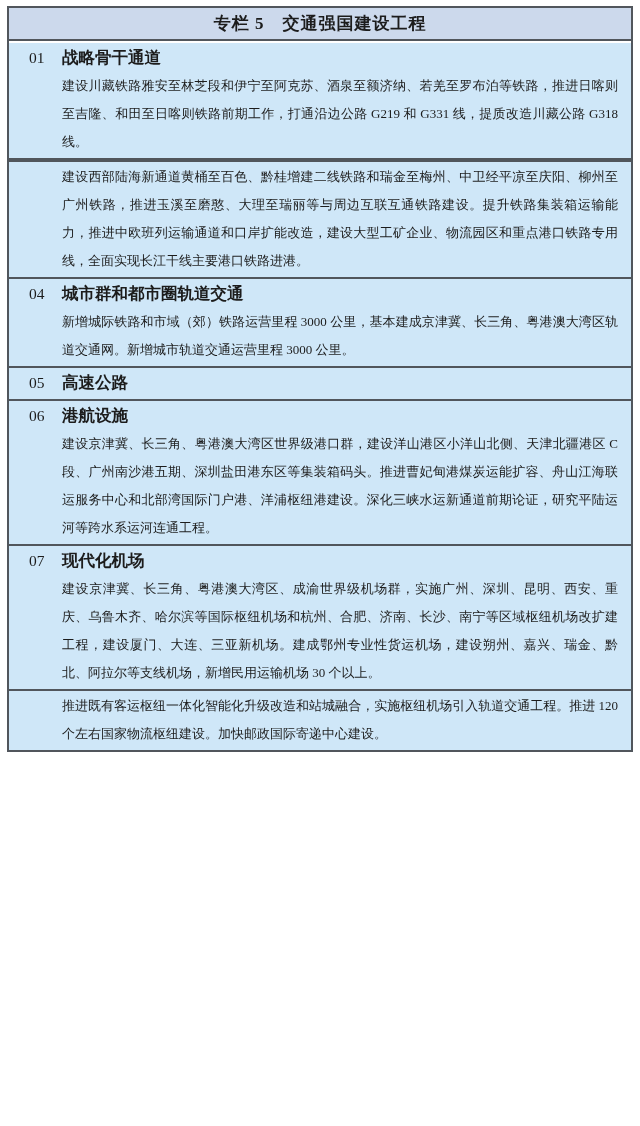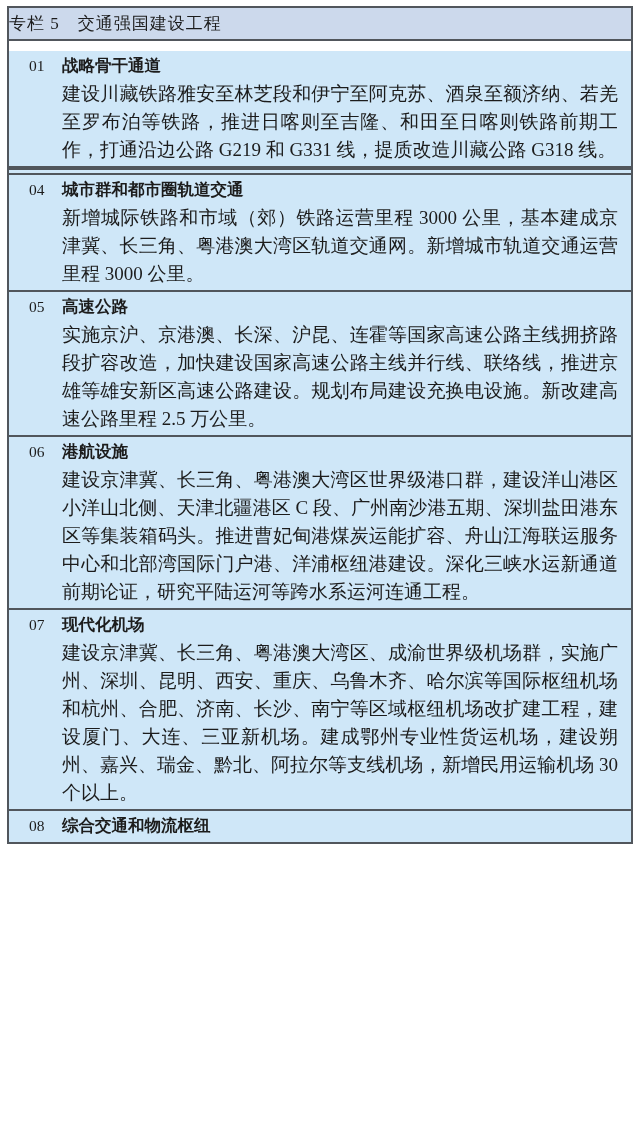--- a/index.html
+++ b/index.html
@@ -11,33 +11,33 @@
     color: #1c1c1c;
   }
   .panel {
     margin: 6px 7px 0 7px;
     border: 2px solid #51565c;
     background: #ffffff;
   }
   .panel-header {
     background: #ccd9ec;
     border-bottom: 2px solid #51565c;
-    font-weight: 400;
+    text-align: center;
+    font-weight: 700;
     font-size: 17px;
     line-height: 23px;
     padding: 4px 0;
     letter-spacing: 1px;
   }
   .white-gap {
     height: 2px;
     background: #ffffff;
   }
   .panel-body {
     background: #cfe7f8;
-    margin-top: 8px;
   }
   .section {
     padding: 1px 0 2px 0;
   }
   .sec-head {
     padding-left: 20px;
     font-size: 16.5px;
     line-height: 28px;
     white-space: nowrap;
   }
@@ -45,21 +45,21 @@
     display: inline-block;
     width: 33px;
     font-size: 15.5px;
     font-weight: 400;
   }
   .heading {
     font-weight: 700;
   }
   .sec-text {
     margin: 0 13px 0 53px;
-    font-size: 19px;
+    font-size: 13px;
     line-height: 28px;
     text-align: justify;
     text-justify: inter-ideograph;
   }
   .sep {
     height: 1px;
     background: #f2f7fb;
     border-bottom: 2px solid #51565c;
   }
 </style>
@@ -77,55 +77,53 @@
       <div class="sec-head">
         <span class="num">01</span><span class="heading">战略骨干通道</span>
       </div>
       <p class="sec-text">建设川藏铁路雅安至林芝段和伊宁至阿克苏、酒泉至额济纳、若羌至罗布泊等铁路，推进日喀则至吉隆、和田至日喀则铁路前期工作，打通沿边公路 G219 和 G331 线，提质改造川藏公路 G318 线。</p>
     </div>
     <div class="sep"></div>
 
     <div class="sep"></div>
 
     <div class="section">
+      <p class="sec-text">建设西部陆海新通道黄桶至百色、黔桂增建二线铁路和瑞金至梅州、中卫经平凉至庆阳、柳州至广州铁路，推进玉溪至磨憨、大理至瑞丽等与周边互联互通铁路建设。提升铁路集装箱运输能力，推进中欧班列运输通道和口岸扩能改造，建设大型工矿企业、物流园区和重点港口铁路专用线，全面实现长江干线主要港口铁路进港。</p>
     </div>
     <div class="sep"></div>
 
     <div class="section">
       <div class="sec-head">
         <span class="num">04</span><span class="heading">城市群和都市圈轨道交通</span>
       </div>
       <p class="sec-text">新增城际铁路和市域（郊）铁路运营里程 3000 公里，基本建成京津冀、长三角、粤港澳大湾区轨道交通网。新增城市轨道交通运营里程 3000 公里。</p>
     </div>
     <div class="sep"></div>
 
     <div class="section">
       <div class="sec-head">
         <span class="num">05</span><span class="heading">高速公路</span>
       </div>
-      <p class="sec-text">实施京沪、京港澳、长深、沪昆、连霍等国家高速公路主线拥挤路段扩容改造，加快建设国家高速公路主线并行线、联络线，推进京雄等雄安新区高速公路建设。规划布局建设充换电设施。新改建高速公路里程 2.5 万公里。</p>
     </div>
     <div class="sep"></div>
 
     <div class="section">
       <div class="sec-head">
         <span class="num">06</span><span class="heading">港航设施</span>
       </div>
       <p class="sec-text">建设京津冀、长三角、粤港澳大湾区世界级港口群，建设洋山港区小洋山北侧、天津北疆港区 C 段、广州南沙港五期、深圳盐田港东区等集装箱码头。推进曹妃甸港煤炭运能扩容、舟山江海联运服务中心和北部湾国际门户港、洋浦枢纽港建设。深化三峡水运新通道前期论证，研究平陆运河等跨水系运河连通工程。</p>
     </div>
     <div class="sep"></div>
 
     <div class="section">
       <div class="sec-head">
         <span class="num">07</span><span class="heading">现代化机场</span>
       </div>
       <p class="sec-text">建设京津冀、长三角、粤港澳大湾区、成渝世界级机场群，实施广州、深圳、昆明、西安、重庆、乌鲁木齐、哈尔滨等国际枢纽机场和杭州、合肥、济南、长沙、南宁等区域枢纽机场改扩建工程，建设厦门、大连、三亚新机场。建成鄂州专业性货运机场，建设朔州、嘉兴、瑞金、黔北、阿拉尔等支线机场，新增民用运输机场 30 个以上。</p>
     </div>
     <div class="sep"></div>
 
     <div class="section">
-      <div class="sec-head">
-        <span class="num">08</span><span class="heading">综合交通和物流枢纽</span>
-      </div>
+      <p class="sec-text">推进既有客运枢纽一体化智能化升级改造和站城融合，实施枢纽机场引入轨道交通工程。推进 120 个左右国家物流枢纽建设。加快邮政国际寄递中心建设。</p>
     </div>
 
   </div>
 </div>
 
 </body></html>

